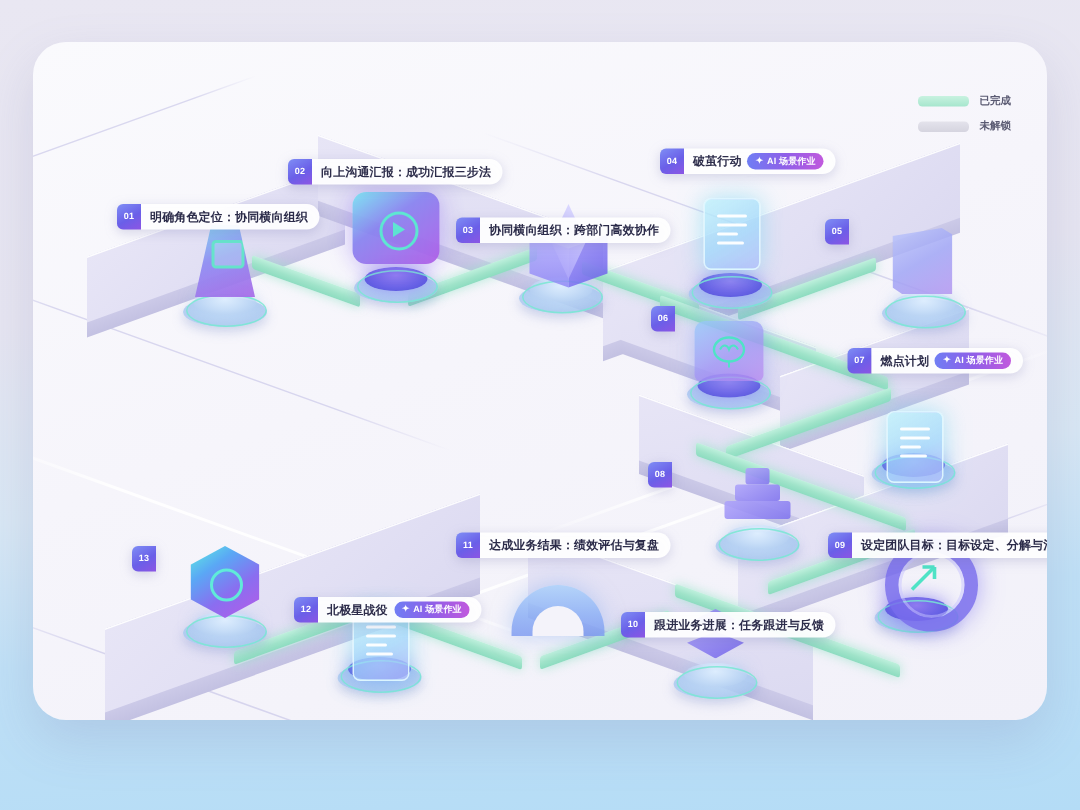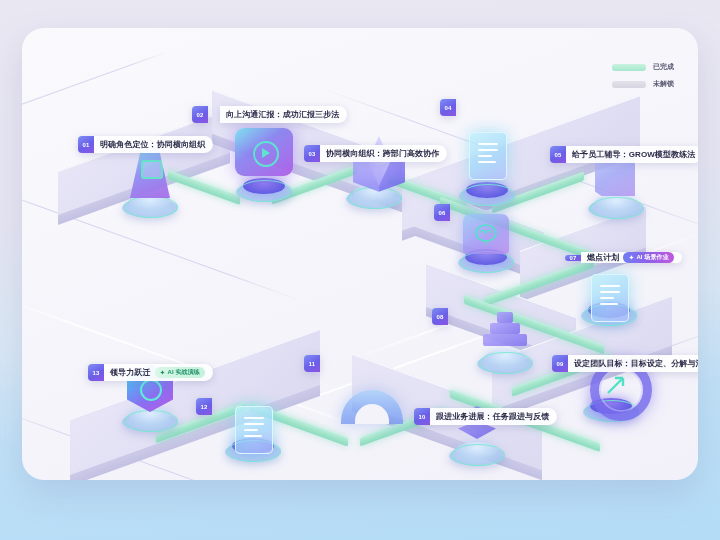--- a/index.html
+++ b/index.html
@@ -235,21 +235,21 @@
 
     <div>
       <div class="disc" style="left:214px;top:148px;">
           <div class="d1"></div>
           <div class="d2"></div>
           <div class="ring"></div>
         </div>
       <div class="obj plate" style="left:213px;top:100px;">
           <div class="play"></div>
         </div>
-      <div class="lab" style="left:170px;top:78px;gap:12px;">
+      <div class="lab" style="left:170px;top:78px;">
         <div class="num">02</div>
         <div class="txt">
             <span>向上沟通汇报：成功汇报三步法</span>
           </div>
       </div>
     </div>
 
     <div>
       <div class="disc glass" style="left:324px;top:155px;">
           <div class="d1"></div>
@@ -276,35 +276,39 @@
           <div class="ring"></div>
         </div>
       <div class="obj doc" style="left:447px;top:104px;">
         <div class="ln" style="top:10px;width:20px;"></div>
           <div class="ln" style="top:16px;width:20px;"></div>
         <div class="ln" style="top:22px;width:14px;"></div>
           <div class="ln" style="top:28px;width:18px;"></div>
       </div>
       <div class="lab" style="left:418px;top:71px;">
         <div class="num">04</div>
+        <div class="txt">
+          <span>破茧行动</span>
+          <span class="pill blue">
+            <span class="sp">✦</span>
+            <span>AI 场景作业</span>
+          </span>
+        </div>
       </div>
     </div>
 
     <div>
       <div class="disc glass" style="left:566px;top:165px;">
           <div class="d1"></div>
           <div class="d2"></div>
           <div class="ring"></div>
         </div>
       <div class="obj book" style="left:573px;top:124px;"></div>
       <div class="lab" style="left:528px;top:118px;">
         <div class="num">05</div>
-        <div class="txt">
-            <span>给予员工辅导：GROW模型教练法</span>
-          </div>
       </div>
     </div>
 
     <div>
       <div class="disc" style="left:436px;top:219px;">
           <div class="d1"></div>
           <div class="d2"></div>
           <div class="ring"></div>
         </div>
       <div class="obj brain" style="left:441px;top:186px;">
@@ -324,21 +328,21 @@
           <div class="d1"></div>
           <div class="d2"></div>
           <div class="ring"></div>
         </div>
       <div class="obj doc" style="left:569px;top:246px;">
         <div class="ln" style="top:10px;width:20px;"></div>
           <div class="ln" style="top:16px;width:20px;"></div>
         <div class="ln" style="top:22px;width:14px;"></div>
           <div class="ln" style="top:28px;width:18px;"></div>
       </div>
-      <div class="lab" style="left:543px;top:221px;align-items:center;">
+      <div class="lab" style="left:543px;top:204px;">
         <div class="num">07</div>
         <div class="txt">
           <span>燃点计划</span>
           <span class="pill blue">
             <span class="sp">✦</span>
             <span>AI 场景作业</span>
           </span>
         </div>
       </div>
     </div>
@@ -394,56 +398,59 @@
         <div class="txt">
             <span>跟进业务进展：任务跟进与反馈</span>
           </div>
       </div>
     </div>
 
     <div>
       <div class="obj arc" style="left:319px;top:362px;"></div>
       <div class="lab" style="left:282px;top:327px;">
         <div class="num">11</div>
+        <div class="txt">
+            <span>达成业务结果：绩效评估与复盘</span>
+          </div>
       </div>
     </div>
 
     <div>
       <div class="disc" style="left:203px;top:408px;">
           <div class="d1"></div>
           <div class="d2"></div>
           <div class="ring"></div>
         </div>
       <div class="obj doc" style="left:213px;top:378px;">
         <div class="ln" style="top:10px;width:20px;"></div>
           <div class="ln" style="top:16px;width:20px;"></div>
         <div class="ln" style="top:22px;width:14px;"></div>
           <div class="ln" style="top:28px;width:18px;"></div>
       </div>
       <div class="lab" style="left:174px;top:370px;">
         <div class="num">12</div>
+        <div class="txt">
+          <span>北极星战役</span>
+          <span class="pill blue">
+            <span class="sp">✦</span>
+            <span>AI 场景作业</span>
+          </span>
+        </div>
       </div>
     </div>
 
     <div>
       <div class="disc glass" style="left:100px;top:378px;">
           <div class="d1"></div>
           <div class="d2"></div>
           <div class="ring"></div>
         </div>
       <div class="obj gem" style="left:105px;top:336px;"></div>
       <div class="lab" style="left:66px;top:336px;">
         <div class="num">13</div>
-        <div class="txt">
-          <span>领导力跃迁</span>
-          <span class="pill green">
-            <span class="sp">✦</span>
-            <span>AI 实战演练</span>
-          </span>
-        </div>
       </div>
     </div>
 
     <div class="legend">
       <div class="lg">
         <div class="bar done"></div>
         <div class="t">已完成</div>
       </div>
       <div class="lg">
         <div class="bar lock"></div>

